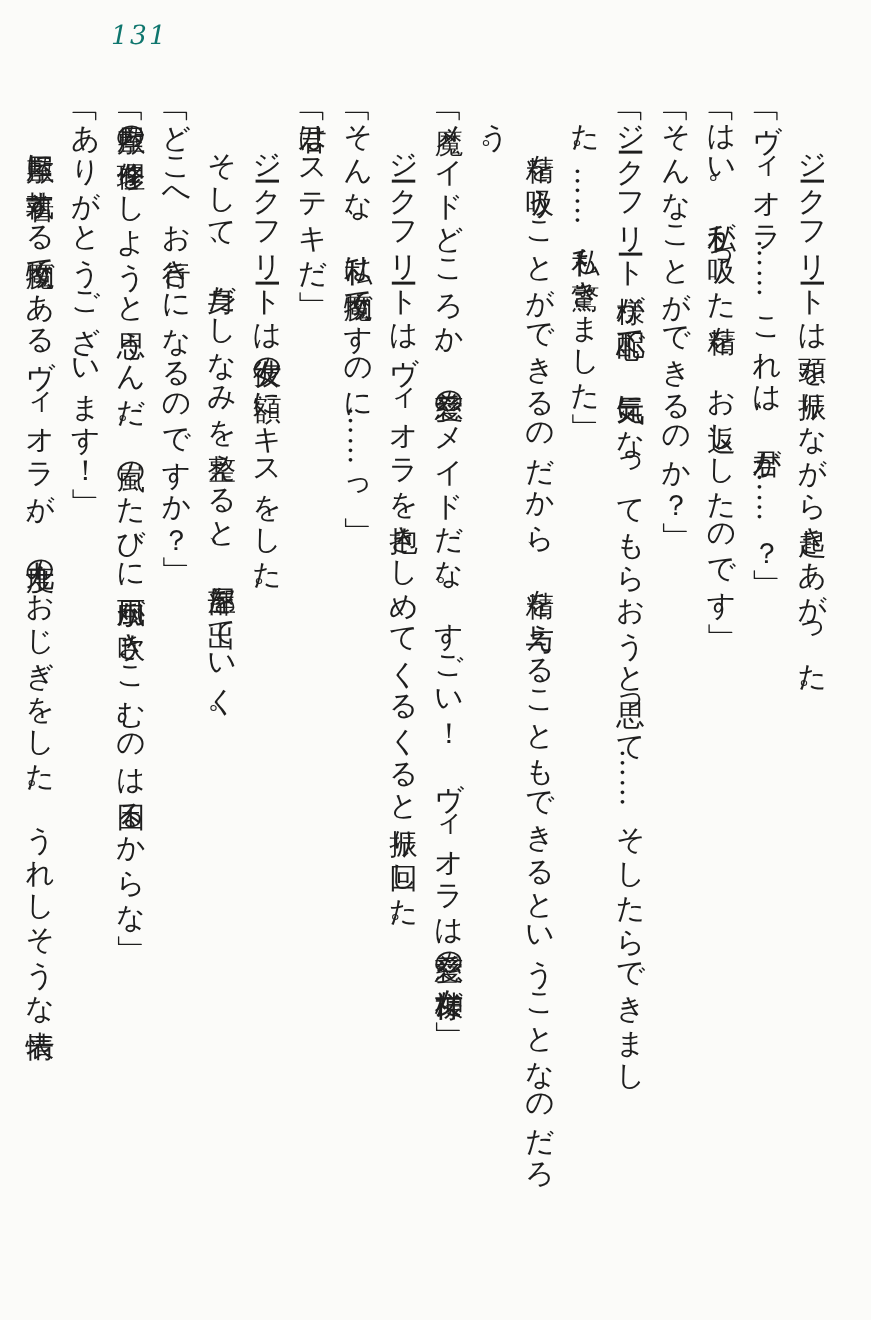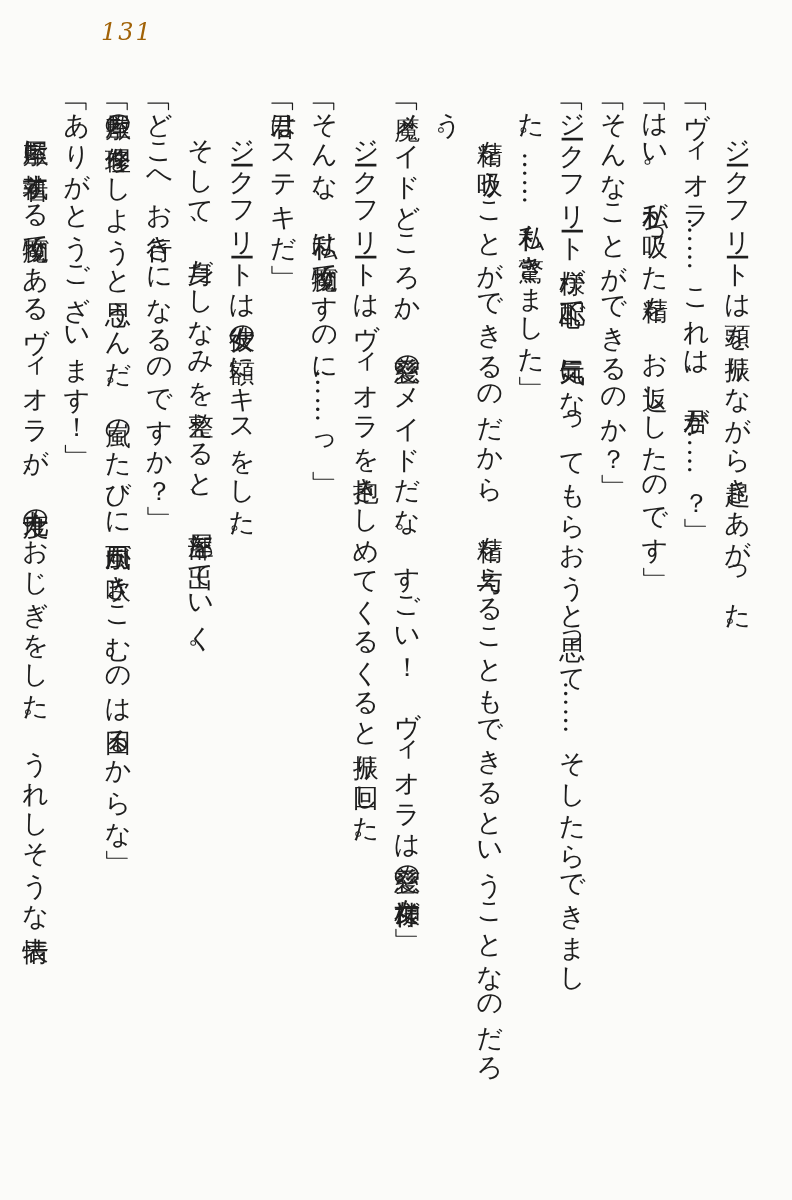--- a/index.html
+++ b/index.html
@@ -20,21 +20,21 @@
     overflow: hidden;
   }
   .page-number {
     position: absolute;
     left: 101px;
     top: 18px;
     font-family: "DejaVu Serif", "Liberation Serif", serif;
     font-style: italic;
     font-size: 24px;
     letter-spacing: 2px;
-    color: #a16207;
+    color: #0f766e;
   }
   .text-block {
     position: absolute;
     top: 94px;
     right: 34px;
     width: 703px;
     height: 1030px;
     writing-mode: vertical-rl;
     text-orientation: mixed;
     font-family: "DejaVu Serif", "Liberation Serif", serif;

